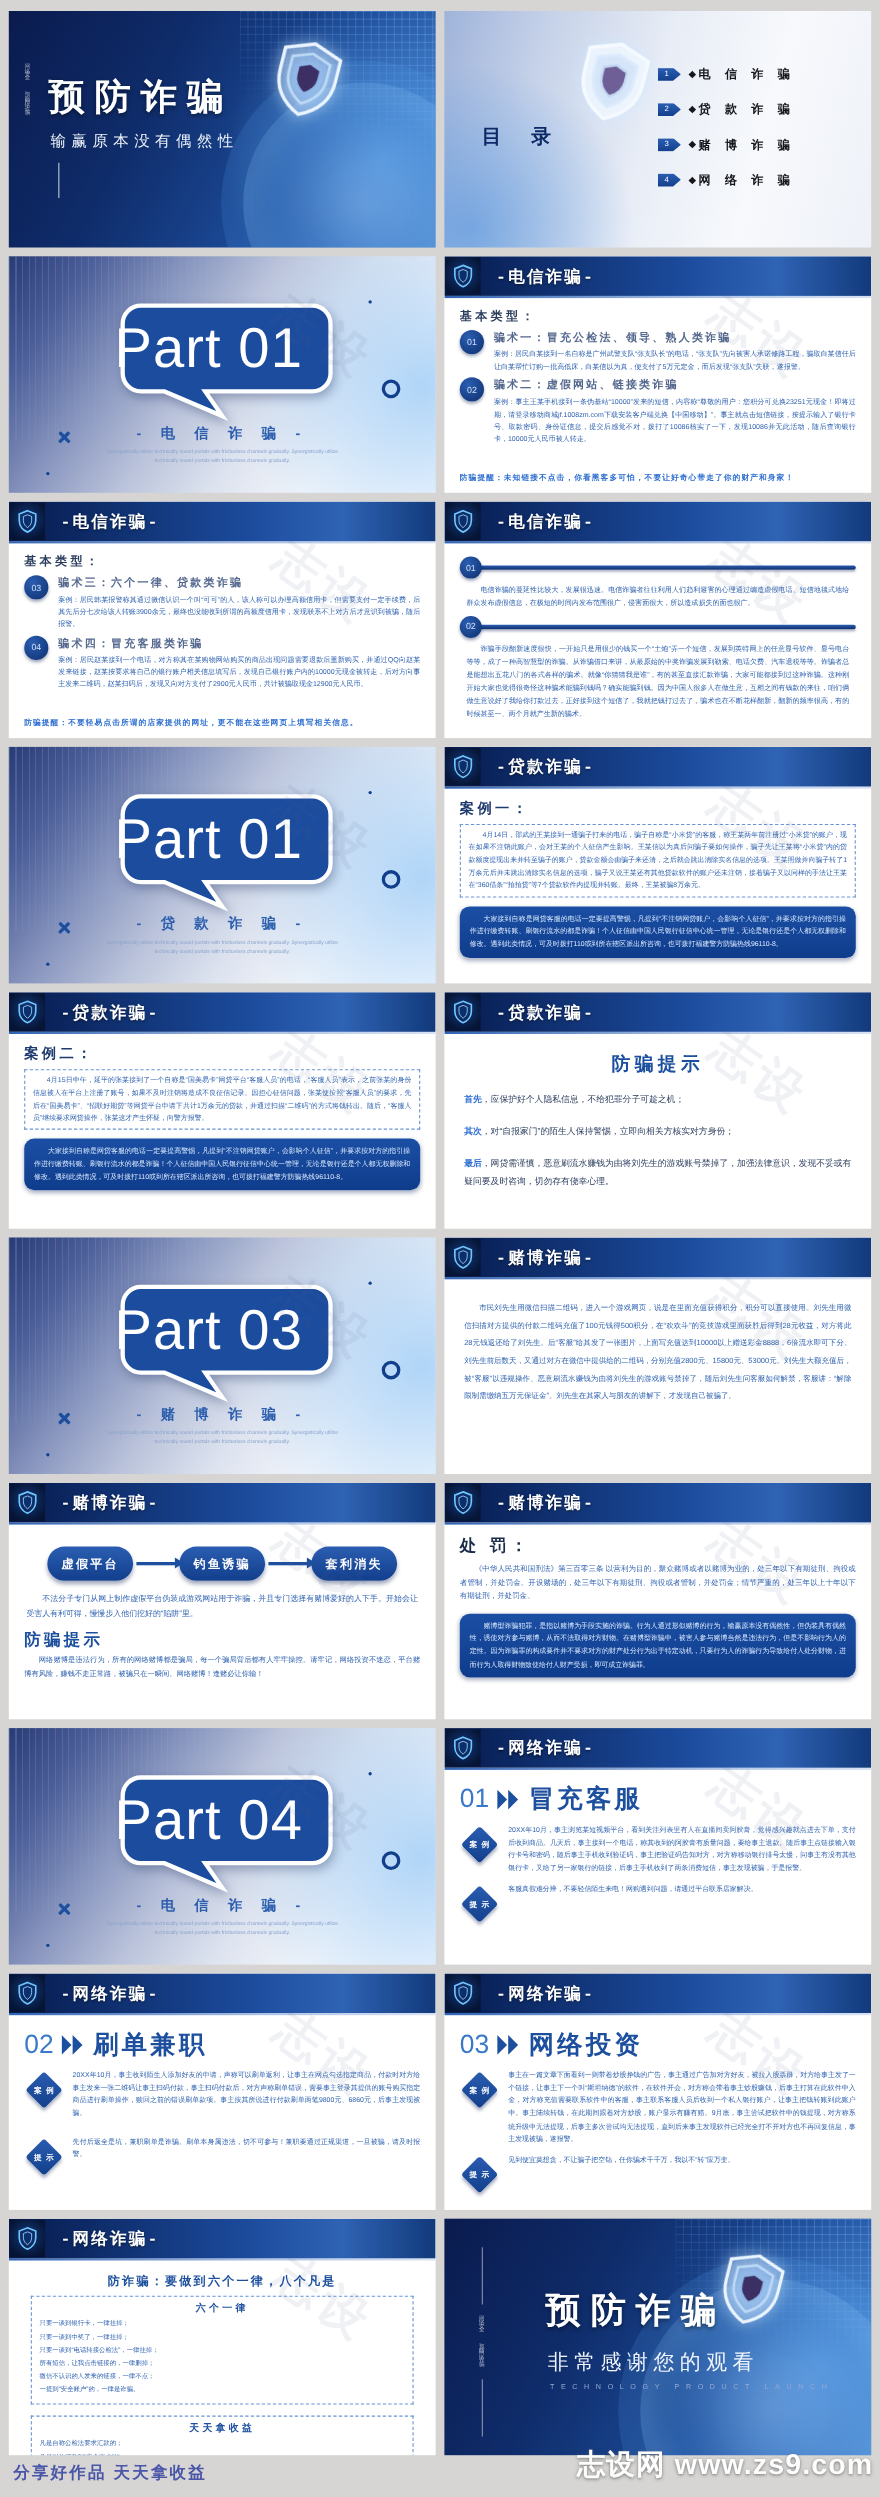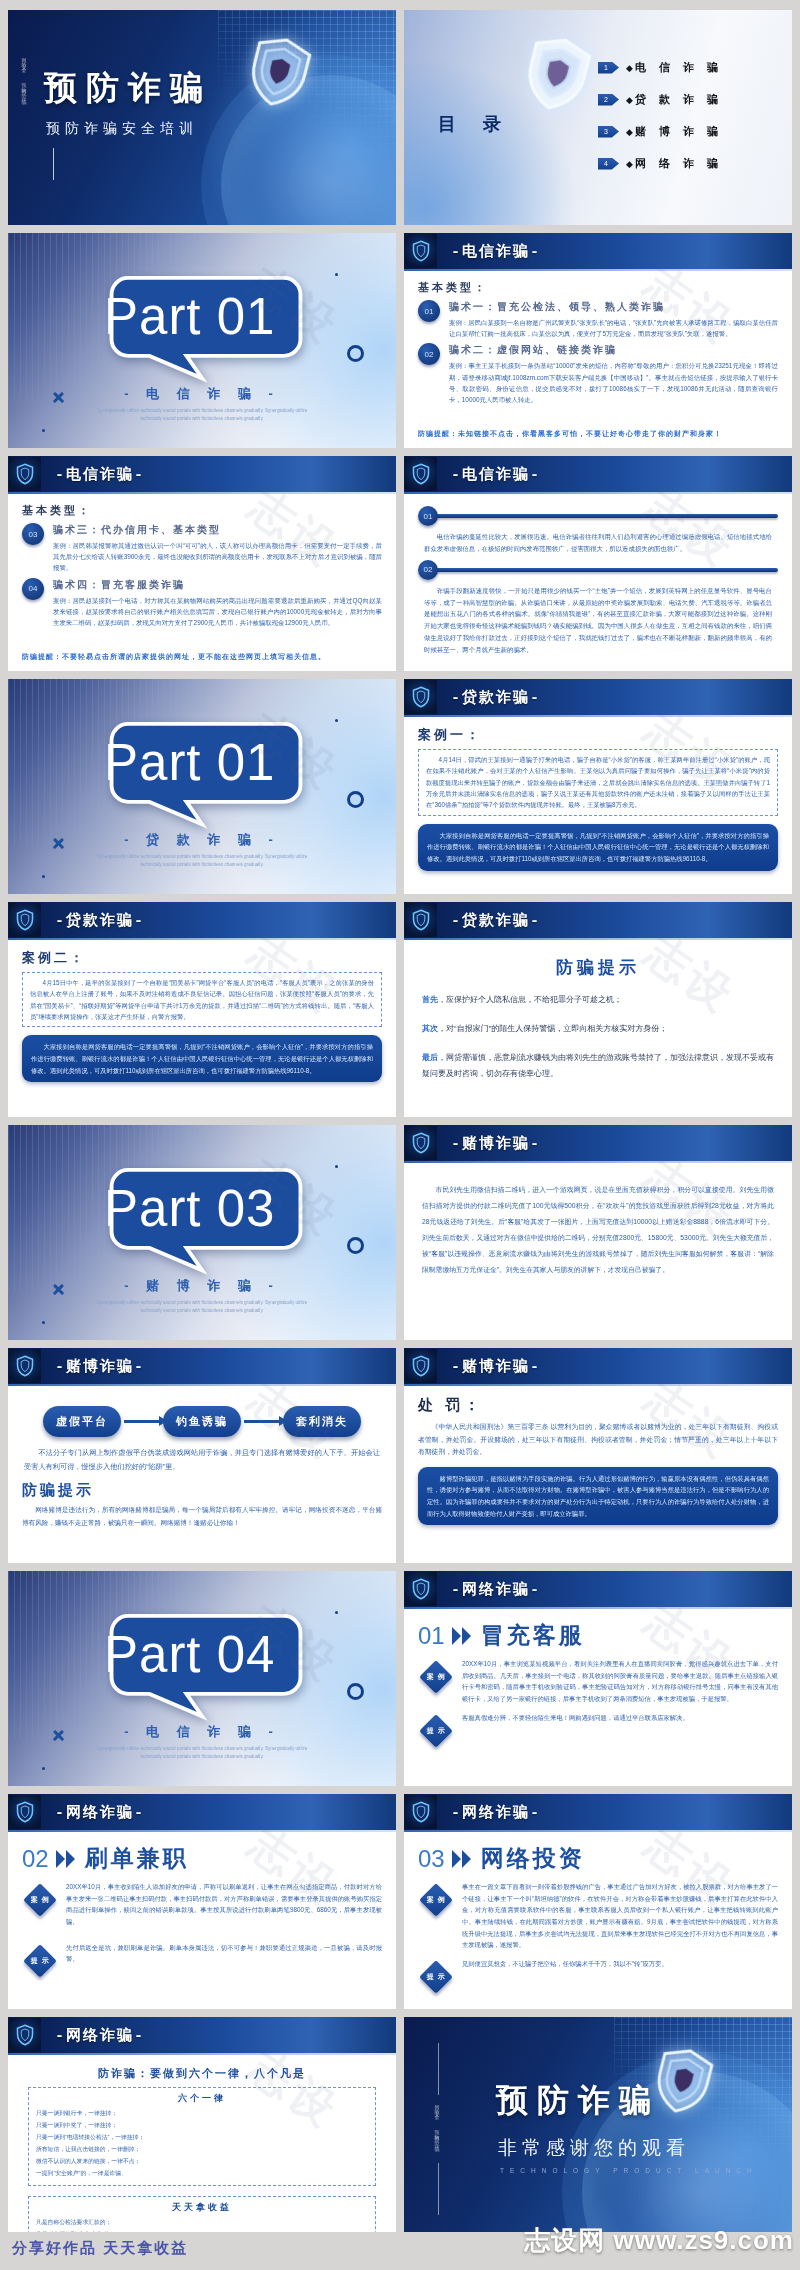--- a/index.html
+++ b/index.html
@@ -119,21 +119,21 @@
   <section class="s dark">
     <div class="pixels"></div>
     <div class="circ"></div>
     <svg class="shield-big" style="left:240px;top:26px;" width="62" height="72" viewBox="0 0 60 70">
       <path d="M30 3 L55 12 V32 C55 50 43 61 30 67 C17 61 5 50 5 32 V12 Z" fill="rgba(190,220,250,.22)" stroke="#eaf5ff" stroke-width="3"></path>
       <path d="M30 12 L47 18 V32 C47 44 39 52 30 57 C21 52 13 44 13 32 V18 Z" fill="rgba(120,170,230,.30)" stroke="#bcd9f5" stroke-width="2.4"></path>
       <path d="M30 21 L40 25 V33 C40 40 35 45 30 48 C25 45 20 40 20 33 V25 Z" fill="#3b2f63" stroke="#8fb7e8" stroke-width="2"></path>
     </svg>
     <div class="side-text">网络安全 · 预防网络诈骗</div>
     <h1 class="cover-title">预防诈骗</h1>
-    <div class="cover-sub">预防诈骗安全培训</div>
+    <div class="cover-sub">输赢原本没有偶然性</div>
     <div class="vline"></div>
   </section>
 
   <section class="s toc">
     <svg class="shield-big" style="left:120px;top:26px;" width="66" height="76" viewBox="0 0 60 70">
       <path d="M30 3 L55 12 V32 C55 50 43 61 30 67 C17 61 5 50 5 32 V12 Z" fill="rgba(255,255,255,.55)" stroke="#f5faff" stroke-width="3"></path>
       <path d="M30 12 L47 18 V32 C47 44 39 52 30 57 C21 52 13 44 13 32 V18 Z" fill="rgba(200,220,245,.6)" stroke="#dceafd" stroke-width="2.4"></path>
       <path d="M30 21 L40 25 V33 C40 40 35 45 30 48 C25 45 20 40 20 33 V25 Z" fill="#6e5f96" stroke="#c4d8f2" stroke-width="2"></path>
     </svg>
     <div class="toc-title">目 录</div>
@@ -218,21 +218,21 @@
             </svg>
       </span>
       <span class="ttl">-电信诈骗-</span>
     </div>
     <div class="hdr-line"></div>
     <div class="bd">
       <div class="sec-title">基本类型：</div>
       <div class="trick">
         <span class="cnum">03</span>
         <div>
-          <div class="trick-title">骗术三：代办信用卡、基本类型</div>
+          <div class="trick-title">骗术三：六个一律、贷款类诈骗</div>
           <div class="trick-text">案例：居民韩某报警称其通过微信认识一个叫“可可”的人，该人称可以办理高额信用卡，但需要支付一定手续费，后其先后分七次给该人转账3900余元，最终也没能收到所谓的高额度信用卡，发现联系不上对方后才意识到被骗，随后报警。</div>
         </div>
       </div>
       <div class="trick">
         <span class="cnum">04</span>
         <div>
           <div class="trick-title">骗术四：冒充客服类诈骗</div>
           <div class="trick-text">案例：居民赵某接到一个电话，对方称其在某购物网站购买的商品出现问题需要退款后重新购买，并通过QQ向赵某发来链接，赵某按要求将自己的银行账户相关信息填写后，发现自己银行账户内的10000元现金被转走，后对方向事主发来二维码，赵某扫码后，发现又向对方支付了2900元人民币，共计被骗取现金12900元人民币。</div>
         </div>
       </div>

